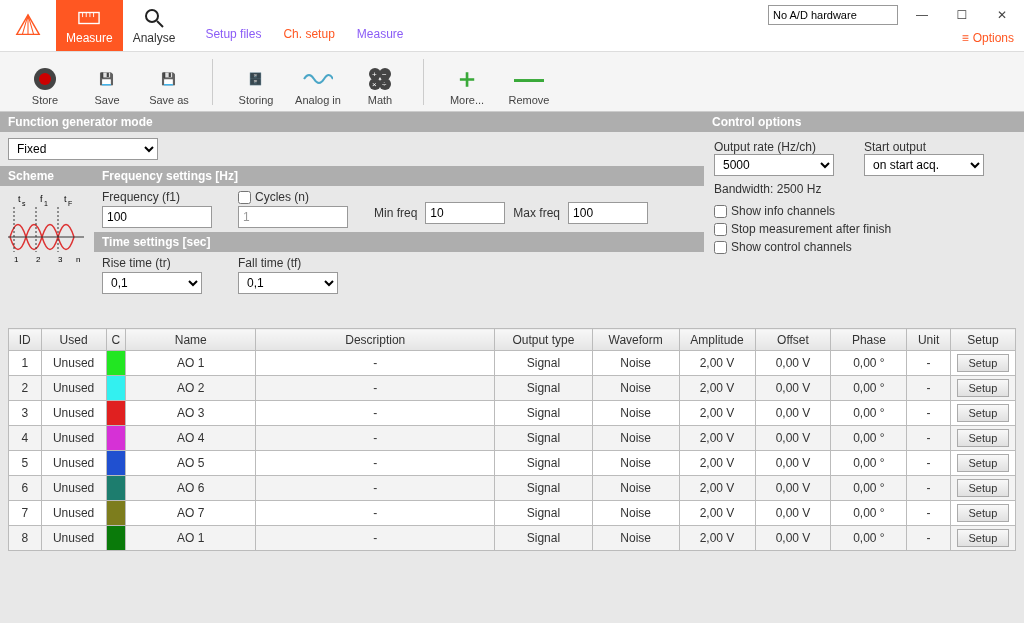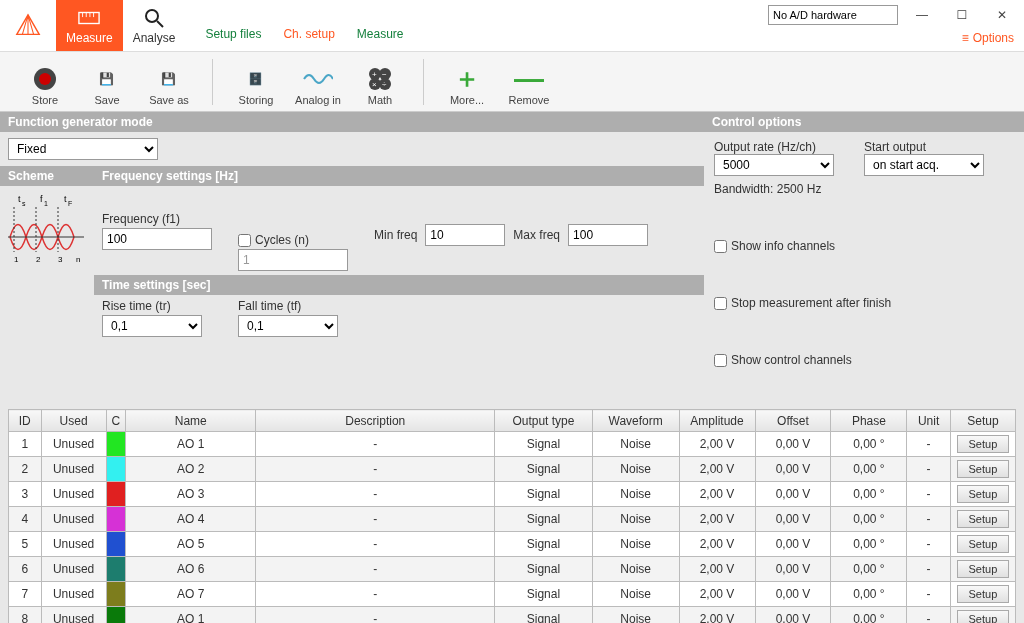--- a/index.html
+++ b/index.html
@@ -7,21 +7,21 @@
 
 
 .top-bar { background: #fff; height: 52px; display: flex; align-items: stretch; border-bottom: 1px solid #ddd; position: relative; }
 .logo { width: 56px; display: flex; align-items: center; justify-content: center; }
 .logo svg { width: 28px; height: 28px; }
 .ribbon-btn { display: flex; flex-direction: column; align-items: center; justify-content: center; padding: 4px 10px; cursor: pointer; }
 .ribbon-btn.active { background: #ff5722; color: #fff; }
 .ribbon-btn .lbl { font-size: 12px; margin-top: 2px; }
 .ribbon-icon { width: 22px; height: 22px; display:flex; align-items:center; justify-content:center; }
 .sub-tabs { display: flex; align-items: flex-end; margin-left: 18px; gap: 18px; padding-bottom: 6px; }
-.sub-tab { color: #15803d; cursor: pointer; padding: 4px 2px; }
+.sub-tab { color: #8b5cf6; cursor: pointer; padding: 4px 2px; }
 .sub-tab.active { color: #ff5722; }
 .top-right { position: absolute; right: 6px; top: 4px; display: flex; align-items: center; gap: 8px; }
 .hw-combo { width: 130px; height: 20px; border: 1px solid #999; background: #fff; font-size: 11px; padding: 0 4px; }
 .win-btn { width: 32px; height: 22px; display:flex; align-items:center; justify-content:center; color:#444; cursor:pointer; }
 .options-link { position:absolute; right:10px; bottom:6px; color:#ff5722; font-size:12px; cursor:pointer; display:flex; align-items:center; gap:4px; }
 
 
 .toolbar { background:#f5f5f5; height:60px; display:flex; align-items:center; padding:0 10px; border-bottom:1px solid #ccc; gap:2px; }
 .tool-grp { display:flex; gap:4px; padding:0 6px; }
 .tool-sep { width:1px; height:46px; background:#ccc; margin:0 6px; }
@@ -43,21 +43,21 @@
 .txt { height:22px; border:1px solid #999; background:#fff; font-size:12px; padding:0 4px; }
 
 
 .ft-wrap { display:flex; }
 .scheme-col { width:94px; }
 .scheme-col .sec-head { background:#aeaeae; }
 .scheme-img { padding:6px; }
 .settings-col { flex:1; }
 .row { display:flex; align-items:center; gap:8px; padding:4px 8px; flex-wrap:wrap; }
 .lblf { font-size:12px; color:#333; }
-.chk { display:flex; align-items:center; gap:4px;margin-top:43px; }
+.chk { display:flex; align-items:center; gap:4px; }
 .chk input { width:13px; height:13px; }
 
 
 .ctrl { padding:8px 10px; }
 .ctrl-row { display:flex; gap:30px; margin-bottom:6px; }
 .ctrl-col { display:flex; flex-direction:column; }
 .bw { font-size:12px; margin:4px 0 8px; }
 .chklist .chk { margin-bottom:4px; }
 
 

